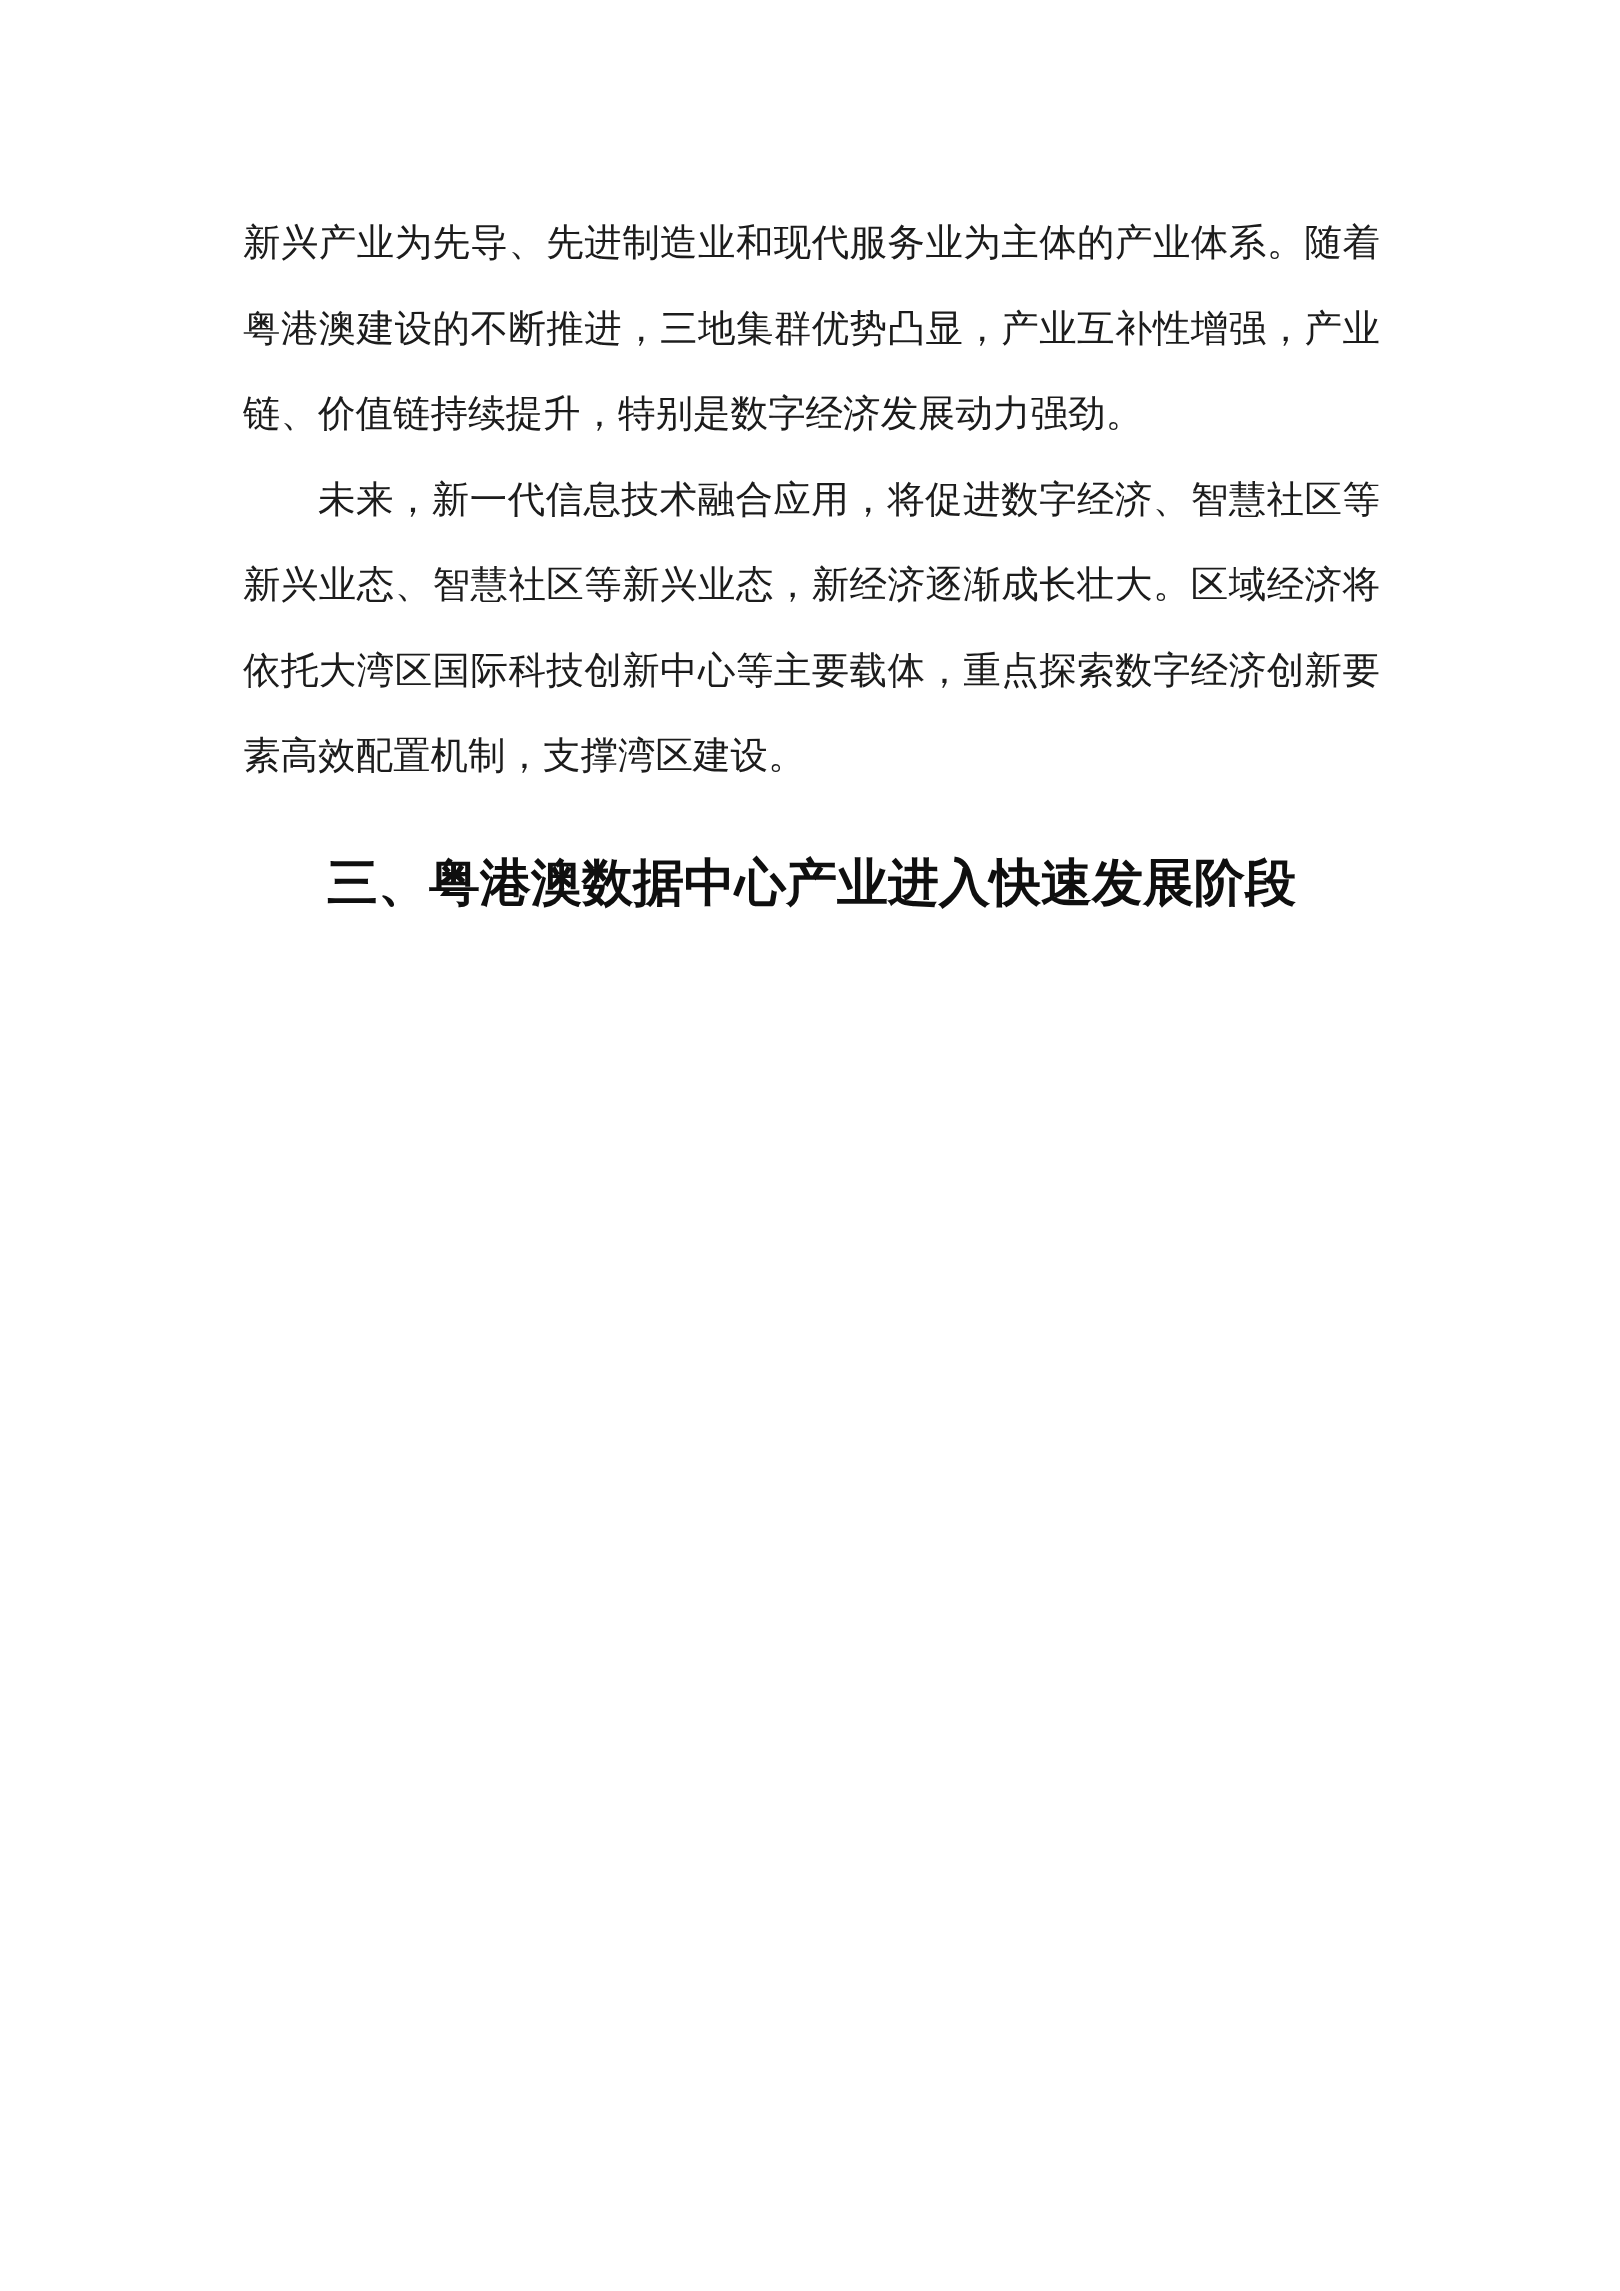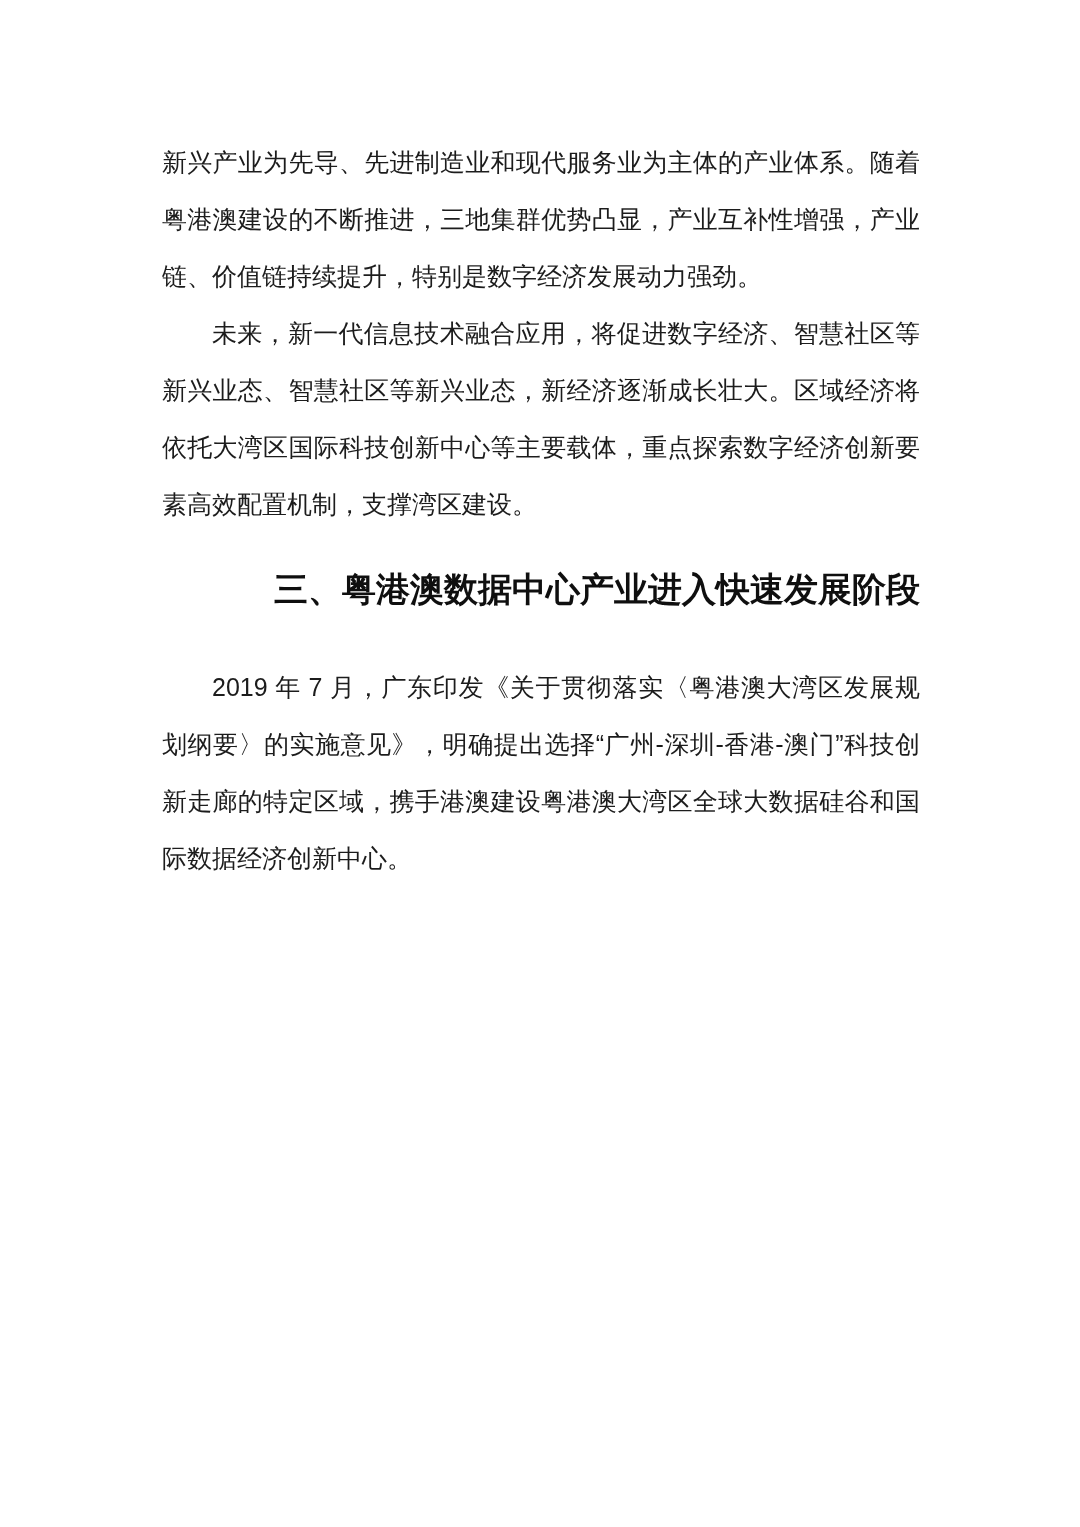--- a/index.html
+++ b/index.html
@@ -32,21 +32,21 @@
   }
   .para.no-indent {
     text-indent: 0;
   }
   .section-heading {
     margin: 26px 0 40px 0;
     font-size: 34px;
     line-height: 60px;
     font-weight: bold;
     color: #0f0f0f;
-    text-align: right;
+    text-align: center;
     text-indent: 0;
     word-break: keep-all;
     white-space: nowrap;
   }
   .page-footer {
     position: absolute;
     left: 0;
     top: 1392px;
     width: 1080px;
     text-align: center;
@@ -56,18 +56,17 @@
   }
 </style>
 </head>
 <body>
 
 <div class="page">
   <div class="doc-body">
     <p class="para no-indent">新兴产业为先导、先进制造业和现代服务业为主体的产业体系。随着粤港澳建设的不断推进，三地集群优势凸显，产业互补性增强，产业链、价值链持续提升，特别是数字经济发展动力强劲。</p>
     <p class="para">未来，新一代信息技术融合应用，将促进数字经济、智慧社区等新兴业态、智慧社区等新兴业态，新经济逐渐成长壮大。区域经济将依托大湾区国际科技创新中心等主要载体，重点探索数字经济创新要素高效配置机制，支撑湾区建设。</p>
     <h2 class="section-heading">三、粤港澳数据中心产业进入快速发展阶段</h2>
-    <p class="para">2019 年 7 月，广东印发《关于贯彻落实〈粤港澳大湾区发展规划纲要〉的实施意见》，明确提出选择“广州-深圳-香港-澳门”科技创新走廊的特定区域，携手港澳建设粤港澳大湾区全球大数据硅谷和国际数据经济创新中心。</p>
   </div>
   <div class="page-footer">
     <span>4</span>
   </div>
 </div>
 
 </body></html>

